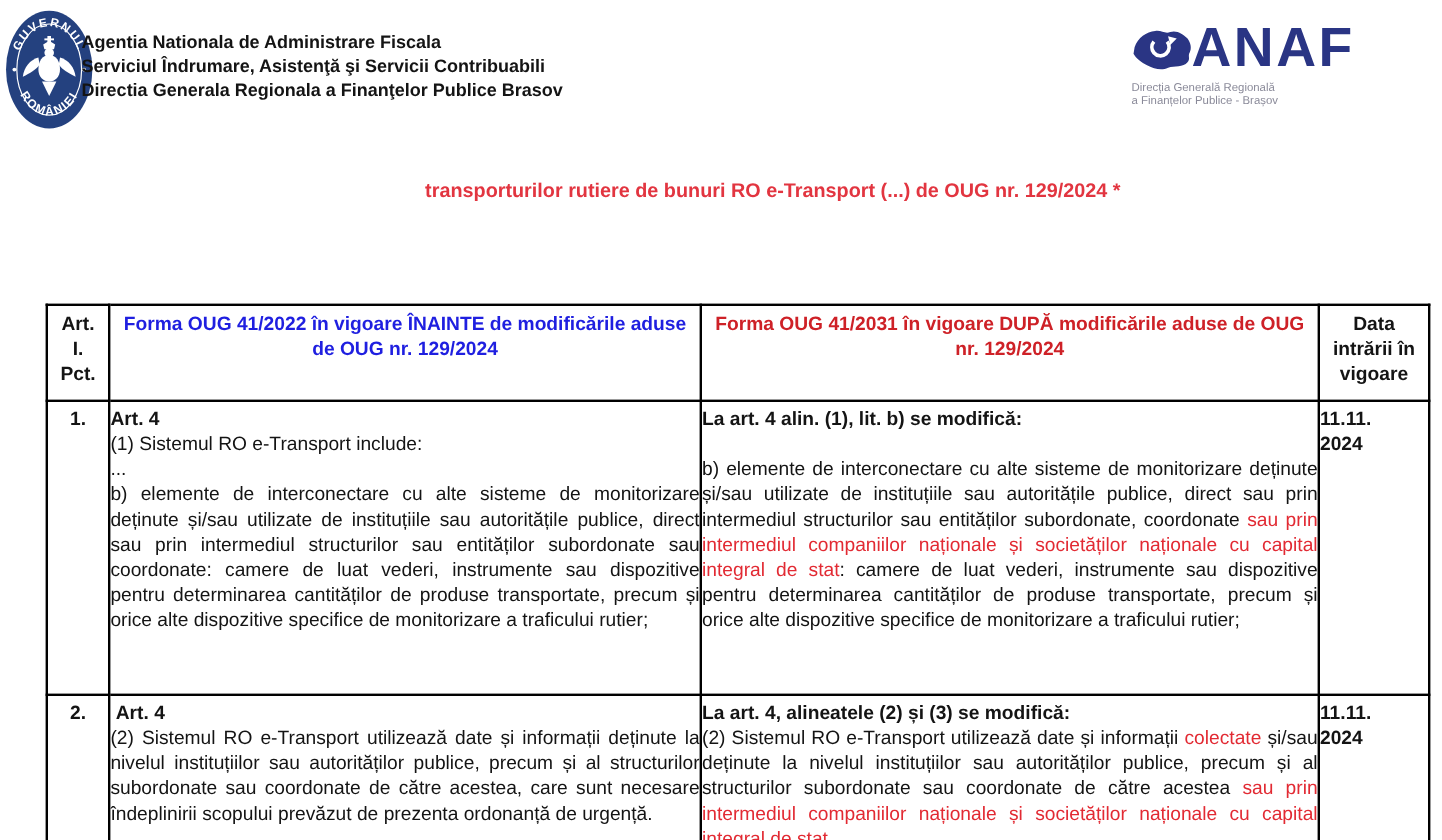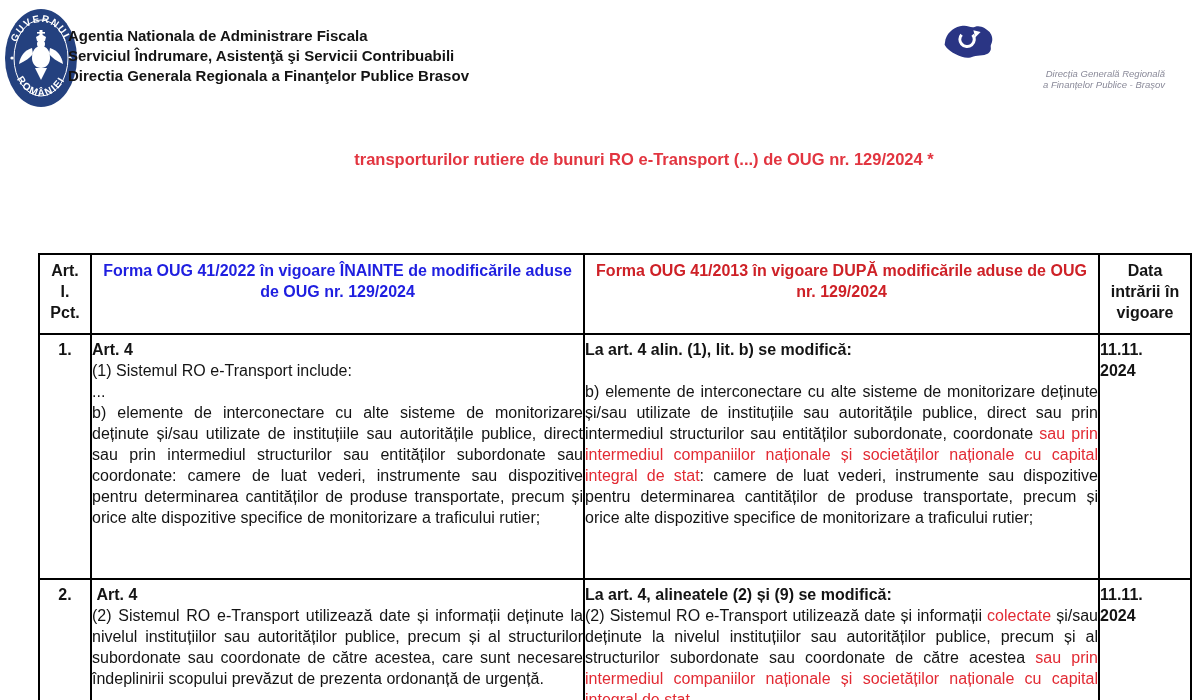--- a/index.html
+++ b/index.html
@@ -7,22 +7,22 @@
         font-family:"Liberation Sans",sans-serif;color:#141414;}
 
   
   .seal{position:absolute;left:3px;top:6px;}
   .org{position:absolute;left:68px;top:26px;font-weight:bold;font-size:15px;line-height:20px;white-space:nowrap;}
   .org div{padding-left:0;}
 
   .anaf-map{position:absolute;left:941px;top:20px;width:54px;height:44px;}
   .anaf-word{position:absolute;left:993px;top:16px;font-weight:bold;font-size:46px;line-height:46px;
              letter-spacing:2px;color:var(--c-brand,#2A3584);}
-  .anaf-caption{position:absolute;left:975px;top:68px;width:190px;text-align:right;
-                font-size:9.5px;line-height:11px;color:#8A8A99;font-style:italic;}
+  .anaf-caption{position:absolute;left:943px;top:68px;width:190px;text-align:left;
+                font-size:9.5px;line-height:11px;color:#8A8A99;}
 
   
   .title{position:absolute;left:86px;top:146px;width:1116px;text-align:center;font-weight:bold;
          font-size:16.5px;line-height:26px;color:var(--c-title,#E23540);}
 
   
   table.cmp{position:absolute;left:38px;top:253px;width:1152px;border-collapse:collapse;table-layout:fixed;}
   table.cmp td,table.cmp th{border:2px solid #000;vertical-align:top;padding:4px 0;
          font-size:16px;line-height:21px;overflow:hidden;}
   table.cmp th{font-weight:bold;text-align:center;padding-top:5px;}
@@ -76,20 +76,21 @@
     <div>Directia Generala Regionala a Finanţelor Publice Brasov</div>
   </div>
 
   <svg class="anaf-map" viewBox="0 0 60 46" xmlns="http://www.w3.org/2000/svg">
     <path d="M5,20 C8,11 16,6 24,5 C30,4 33,8 38,6 C44,4 50,8 54,12 C57,16 58,21 56,25 C54,28 57,31 54,34 C50,39 42,37 36,39 C30,42 23,40 17,37 C11,34 6,30 4,26 Z" fill="#2A3584"></path>
     <g>
       <circle cx="29" cy="20" r="8" fill="none" stroke="#FFFFFF" stroke-width="3.4" stroke-dasharray="36 14" transform="rotate(-40 29 20)"></circle>
       <path d="M36,10 L44,12 L38,18 Z" fill="#FFFFFF"></path>
     </g>
   </svg>
+  <div class="anaf-word">ANAF</div>
   <div class="anaf-caption">
     <div>Direcția Generală Regională</div>
     <div>a Finanțelor Publice - Brașov</div>
   </div>
 
   <div class="title">
     <div>transporturilor rutiere de bunuri RO e-Transport (...) de OUG nr. 129/2024 *</div>
   </div>
 
   <table class="cmp">
@@ -98,21 +99,21 @@
         <col style="width:493px">
         <col style="width:515px">
         <col style="width:92px">
     </colgroup>
     <tbody>
         <tr class="r-head">
       <th class="pre">Art.
 I.
 Pct.</th>
       <th class="th-before">Forma OUG 41/2022 în vigoare ÎNAINTE de modificările aduse de OUG nr. 129/2024</th>
-      <th class="th-after">Forma OUG 41/2013 în vigoare DUPĂ modificările aduse de OUG nr. 129/2024</th>
+      <th class="th-after">Forma OUG 41/2031 în vigoare DUPĂ modificările aduse de OUG nr. 129/2024</th>
       <th class="pre">Data
 intrării în
 vigoare</th>
     </tr>
     <tr class="r-1">
       <td class="pct-cell">1.</td>
       <td>
             <p class="para"><span class="b">Art. 4</span></p>
             <p class="para"><span>(1) Sistemul RO e-Transport include:</span></p>
             <p class="para"><span>...</span></p>
@@ -126,21 +127,21 @@
       <td class="date-cell">11.11.
 2024</td>
     </tr>
     <tr class="r-2">
       <td class="pct-cell">2.</td>
       <td>
             <p class="para"><span class="b">&nbsp;Art. 4</span></p>
             <p class="para just"><span>(2) Sistemul RO e-Transport utilizează date și informații deținute la nivelul instituțiilor sau autorităților publice, precum și al structurilor subordonate sau coordonate de către acestea, care sunt necesare îndeplinirii scopului prevăzut de prezenta ordonanță de urgență.</span></p>
           </td>
       <td>
-            <p class="para"><span class="b">La art. 4, alineatele (2) și (9) se modifică:</span></p>
+            <p class="para"><span class="b">La art. 4, alineatele (2) și (3) se modifică:</span></p>
             <p class="para just"><span>(2) Sistemul RO e-Transport utilizează date și informații </span><span class="hl">colectate</span><span> și/sau deținute la nivelul instituțiilor sau autorităților publice, precum și al structurilor subordonate sau coordonate de către acestea </span><span class="hl">sau prin intermediul companiilor naționale și societăților naționale cu capital integral de stat</span></p>
           </td>
       <td class="date-cell">11.11.
 2024</td>
     </tr>
   </tbody>
     </table>
 
 </div>
 

